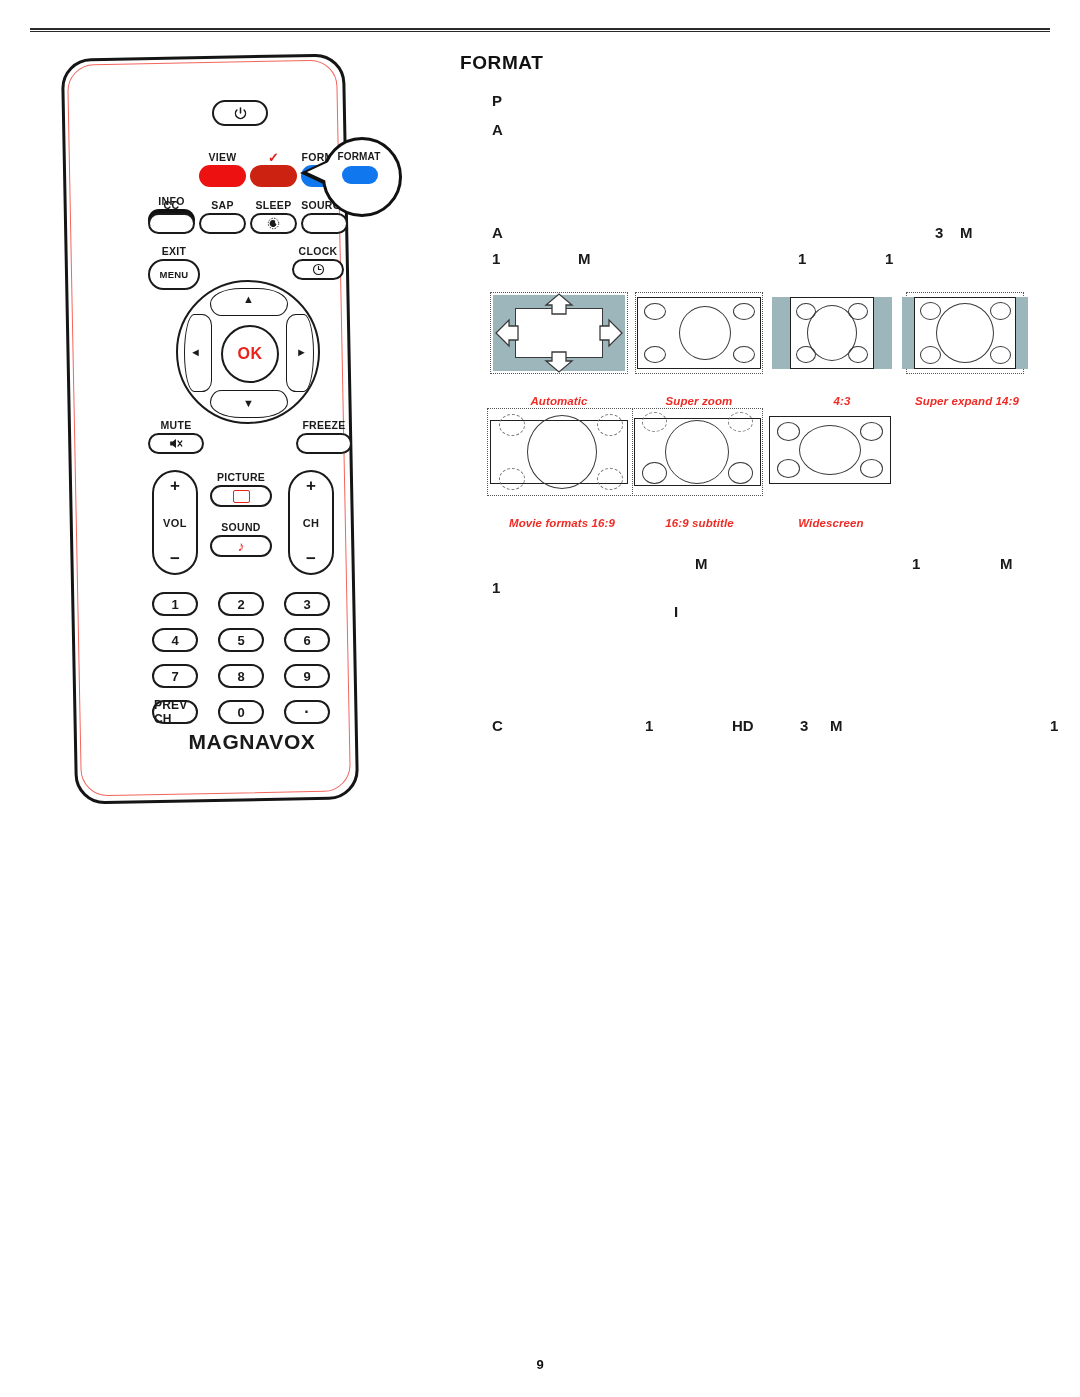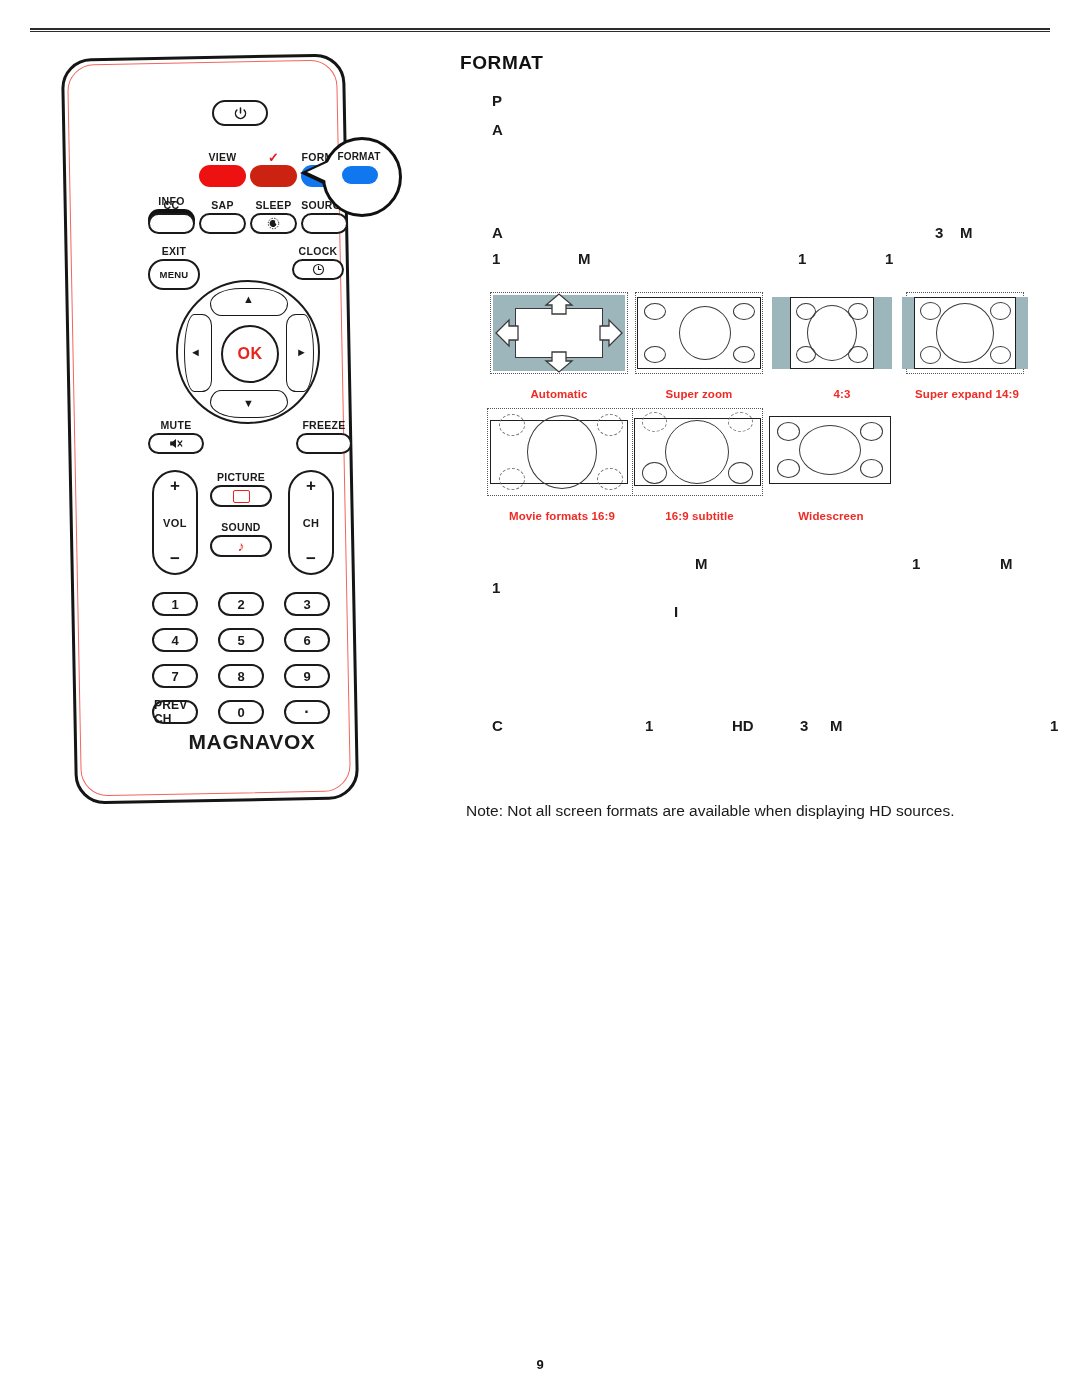--- a/index.html
+++ b/index.html
@@ -146,21 +146,21 @@
   .col{position:absolute;left:460px;top:52px;width:600px;}
   .h1{font-size:19px;font-weight:700;letter-spacing:.6px;color:#111;}
   .frag{position:absolute;font-size:15px;font-weight:700;color:#1a1a1a;white-space:nowrap;}
 
   
   .grid1{position:absolute;left:490px;top:292px;}
   .grid2{position:absolute;left:487px;top:408px;}
   .fitem{position:absolute;}
   .fcap{
     text-align:center;color:#ef2b25;font-size:11.5px;font-weight:700;
-    letter-spacing:.1px;margin-top:14px;white-space:nowrap;
+    letter-spacing:.1px;margin-top:21px;white-space:nowrap;font-style:italic;
   }
   .scr{position:relative;box-sizing:border-box;}
   .dash-out{
     position:absolute;border:1.5px dotted #555;box-sizing:border-box;
   }
   .ell{position:absolute;border:1.3px solid #3a3a3a;border-radius:50%;box-sizing:border-box;}
   .ell.dash{border-style:dashed;border-color:#777;}
   .band{position:absolute;background:#9db6bb;}
   .frame{position:absolute;border:1.8px solid #1f1f1f;box-sizing:border-box;background:transparent;}
   .arrw{position:absolute;}
@@ -463,16 +463,15 @@
         <div class="ell" style="left:32px;top:17px;width:62px;height:50px;"></div>
         <div class="ell" style="left:10px;top:14px;width:23px;height:19px;"></div>
         <div class="ell" style="left:93px;top:14px;width:23px;height:19px;"></div>
         <div class="ell" style="left:10px;top:51px;width:23px;height:19px;"></div>
         <div class="ell" style="left:93px;top:51px;width:23px;height:19px;"></div>
       </div>
       <div class="fcap">Widescreen</div>
     </div>
   </div>
 
-  <div class="note">Note: Not all screen formats are available when displaying HD sources.</div>
   <div class="pagenum">9</div>
 
 </div>
 
 </body></html>

